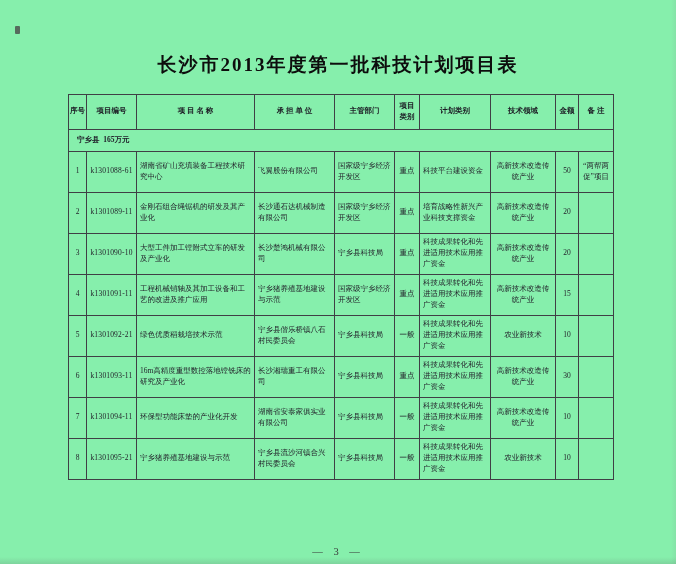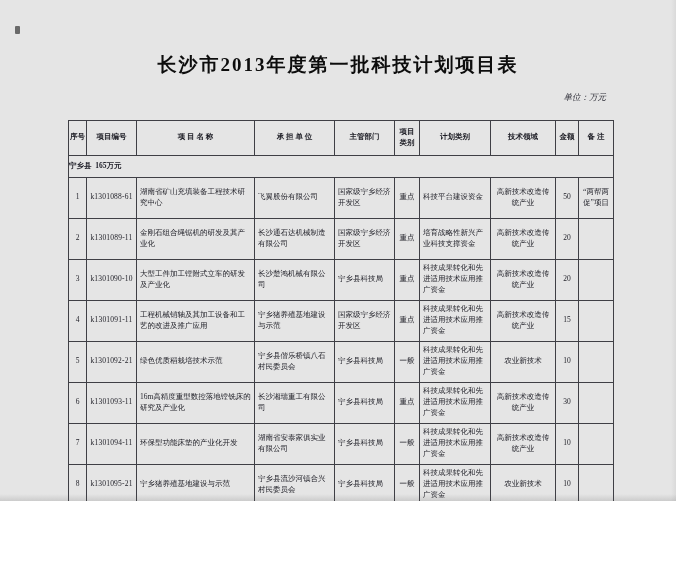--- a/index.html
+++ b/index.html
@@ -1,19 +1,19 @@
 <!DOCTYPE html>
 <html><head>
 <meta charset="utf-8">
 <style>
   html,body{margin:0;padding:0;background:#ffffff;}
   .page{
     position:relative;
-    width:676px;height:501px;
-    background:#e5e5e5;
+    width:676px;height:564px;
+    background:#86efac;
     font-family:"Liberation Serif","DejaVu Serif",serif;
     color:#2b2b2b;
     overflow:hidden;
     box-sizing:border-box;
   }
   .edge-shadow-bottom{
     position:absolute;left:0;bottom:0;width:100%;height:7px;
     background:linear-gradient(to top, rgba(90,90,90,0.18), rgba(90,90,90,0));
   }
   .edge-shadow-right{
@@ -61,21 +61,21 @@
     font-weight:bold;
     text-align:center;
     padding:6px 1px;
     color:#1c1c24;
   }
   td.c-seq,td.c-cat,td.c-amount,td.c-tech,td.c-remark{text-align:center;}
   td.c-code{text-align:center;letter-spacing:0.2px;}
   td.c-name,td.c-und,td.c-dept,td.c-plan{text-align:left;}
   tr.section-row td{
     text-align:left;
-    padding:5px 0;
+    padding:5px 8px;
     white-space:pre;
     font-weight:bold;
     color:#20202a;
   }
   tbody tr.data-row td{height:36px;}
   .page-number{
     margin-top:66px;
     text-align:center;
     font-size:10.5px;
     color:#3a3a3a;
@@ -83,21 +83,20 @@
   }
 </style>
 </head>
 <body>
 
 <div class="page">
   <div class="scan-speck"></div>
 
   <h1 class="doc-title">长沙市2013年度第一批科技计划项目表</h1>
 
-  <div class="unit-note">单位：万元</div>
 
   <table class="projects">
     <colgroup>
       <col style="width:18px">
         <col style="width:50px">
         <col style="width:118px">
       <col style="width:80px">
         <col style="width:60px">
         <col style="width:25px">
       <col style="width:71px">

